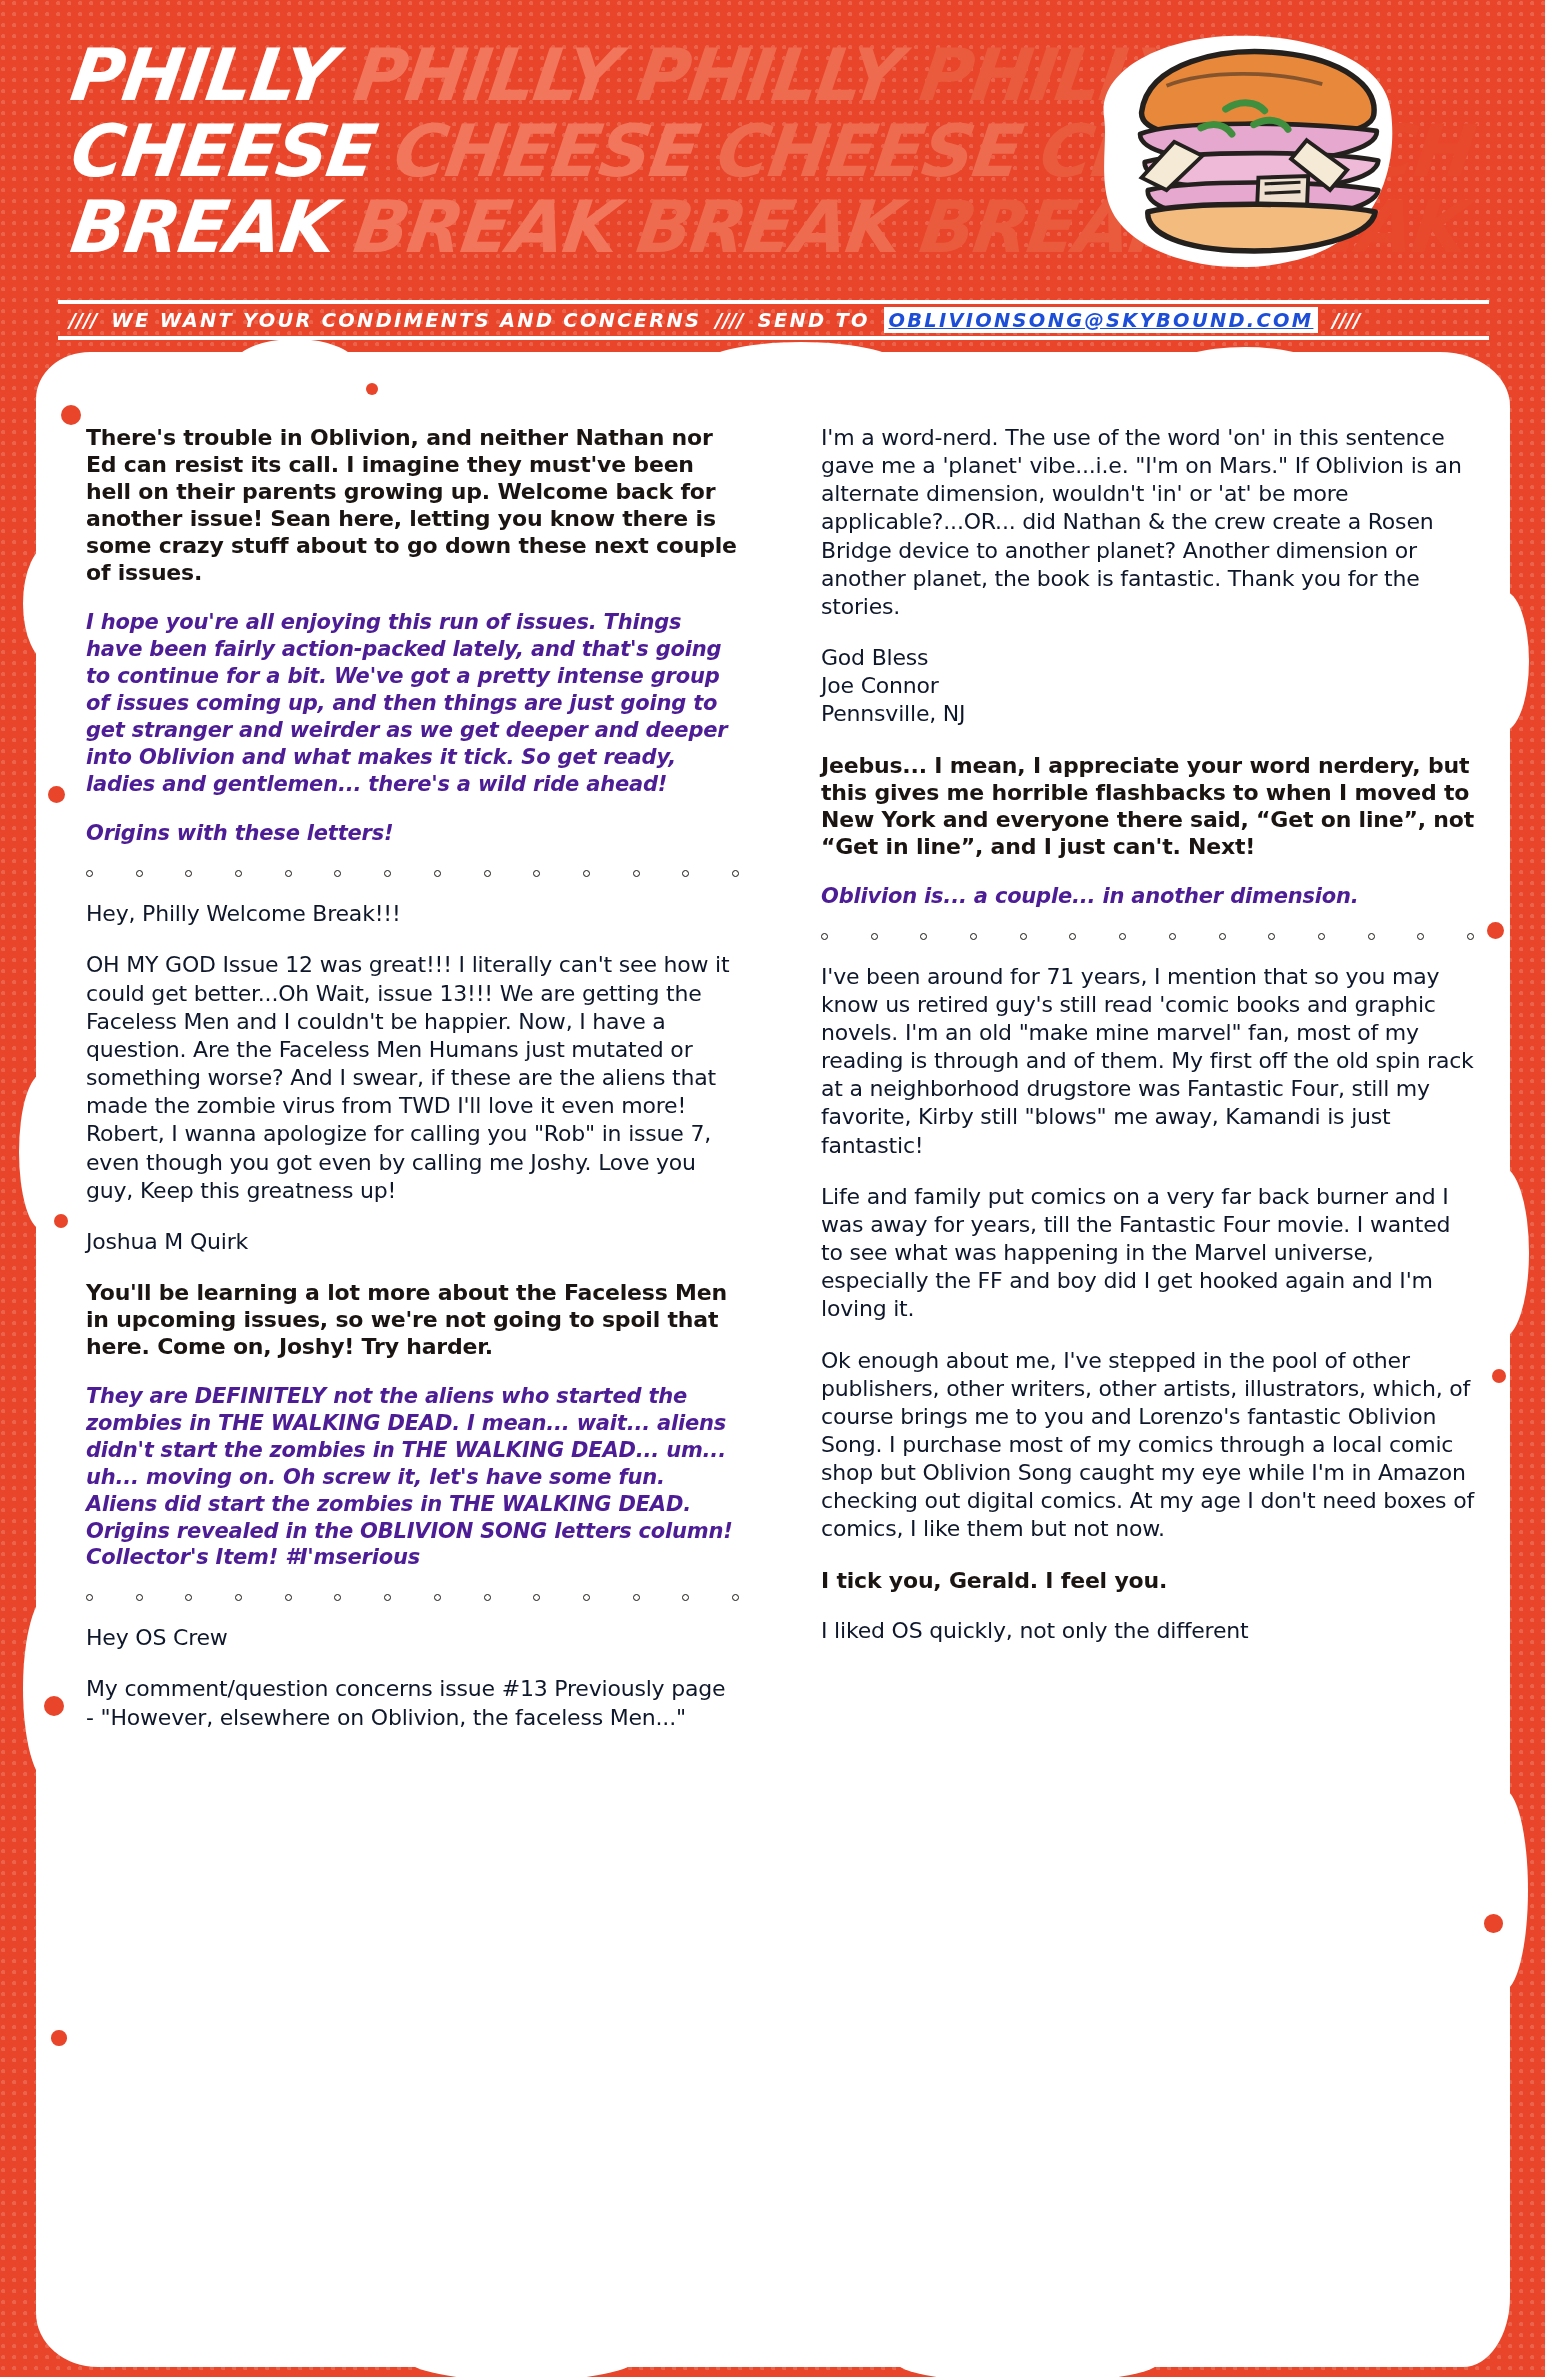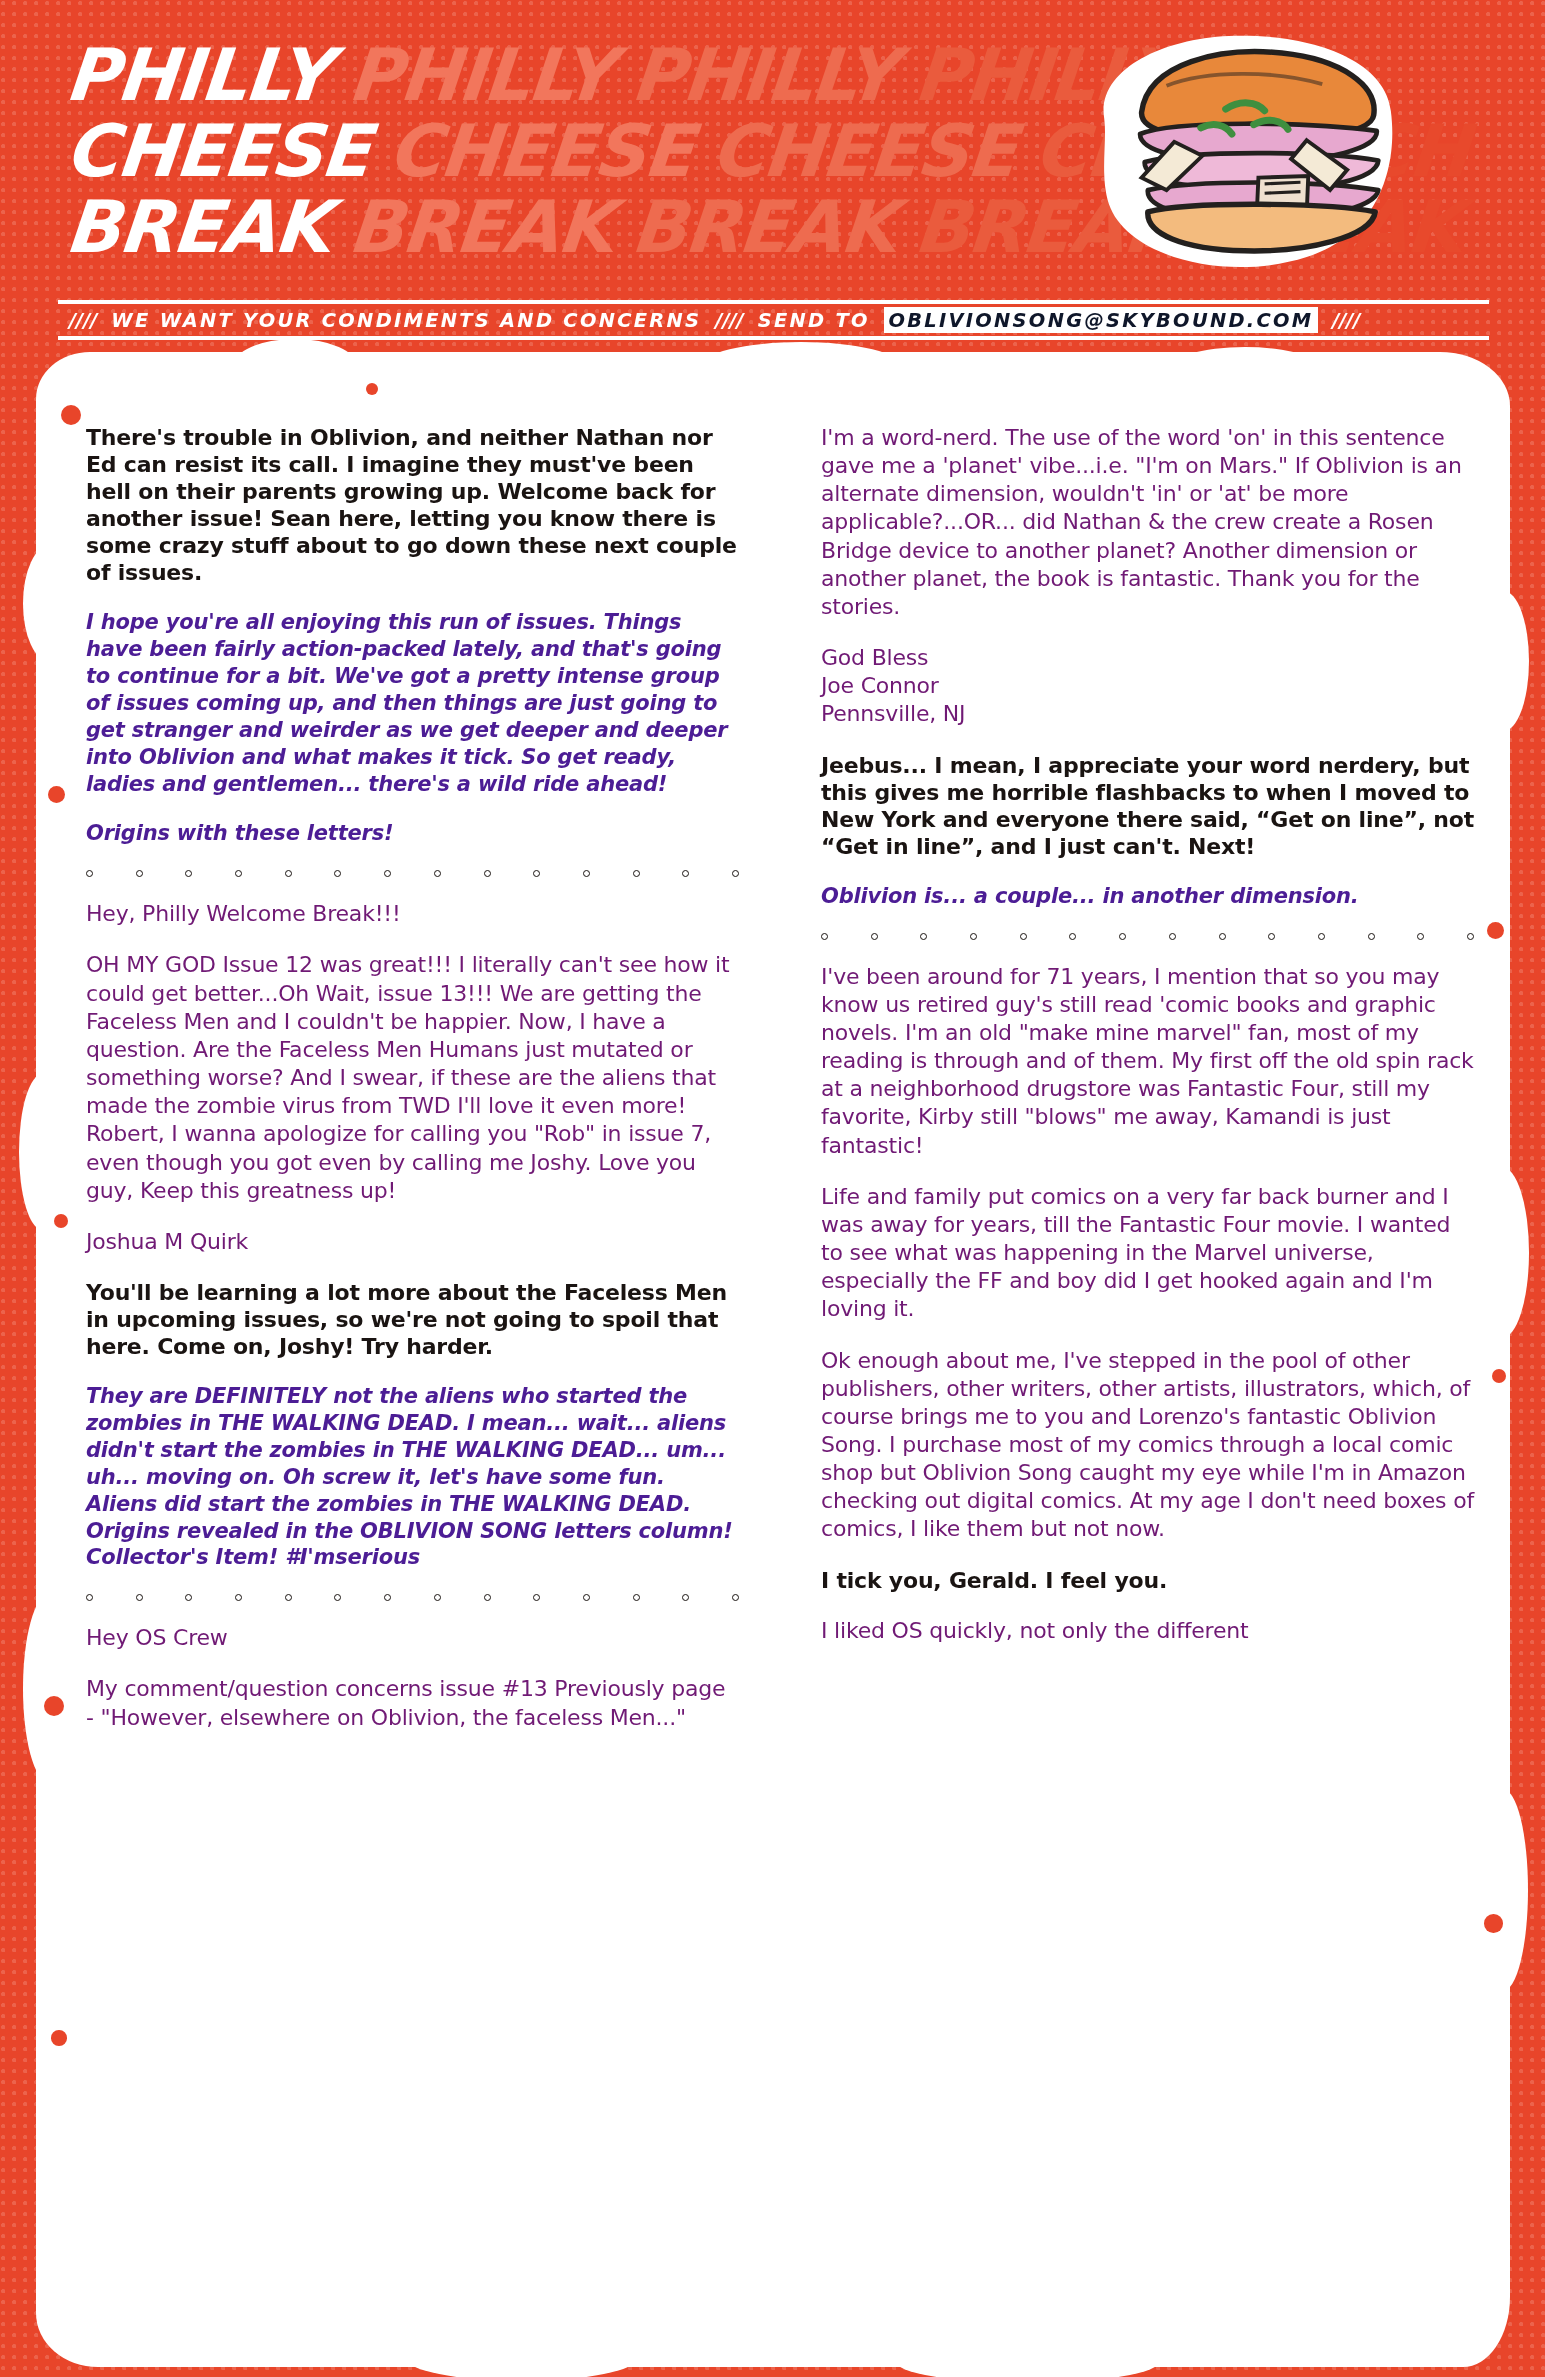--- a/index.html
+++ b/index.html
@@ -90,21 +90,21 @@
     gap: 14px;
     padding: 0 11px;
     color: #ffffff;
     font-size: 19.4px;
     font-weight: bold;
     font-style: italic;
     letter-spacing: 2.3px;
     white-space: nowrap;
   }
   .banner .slash { color: #ffffff; letter-spacing: 0px; }
-  .banner .email { color: #0f172a; background: #ffffff; padding: 1.6px 4.7px; }
+  .banner .email { color: #1d4ed8; background: #ffffff; padding: 1.6px 4.7px; text-decoration: underline; }
 
   
   .content-splat {
     position: absolute;
     left: 36px;
     top: 352px;
     width: 1474px;
     height: 2015px;
     background: #ffffff;
     border-radius: 54px 70px 47px 62px / 47px 54px 70px 54px;
@@ -140,21 +140,21 @@
     font-style: italic;
     font-size: 21px;
     line-height: 1.28;
     color: #4c1d95;
     letter-spacing: -0.2px;
   }
   .txt-letter {
     font-family: "DejaVu Sans", sans-serif;
     font-size: 22px;
     line-height: 1.28;
-    color: #701a75;
+    color: #0f172a;
     letter-spacing: -0.2px;
   }
 
   
   .sep {
     display: flex;
     justify-content: space-between;
     align-items: center;
     width: 653px;
     margin: 11px 0 23px 0;

